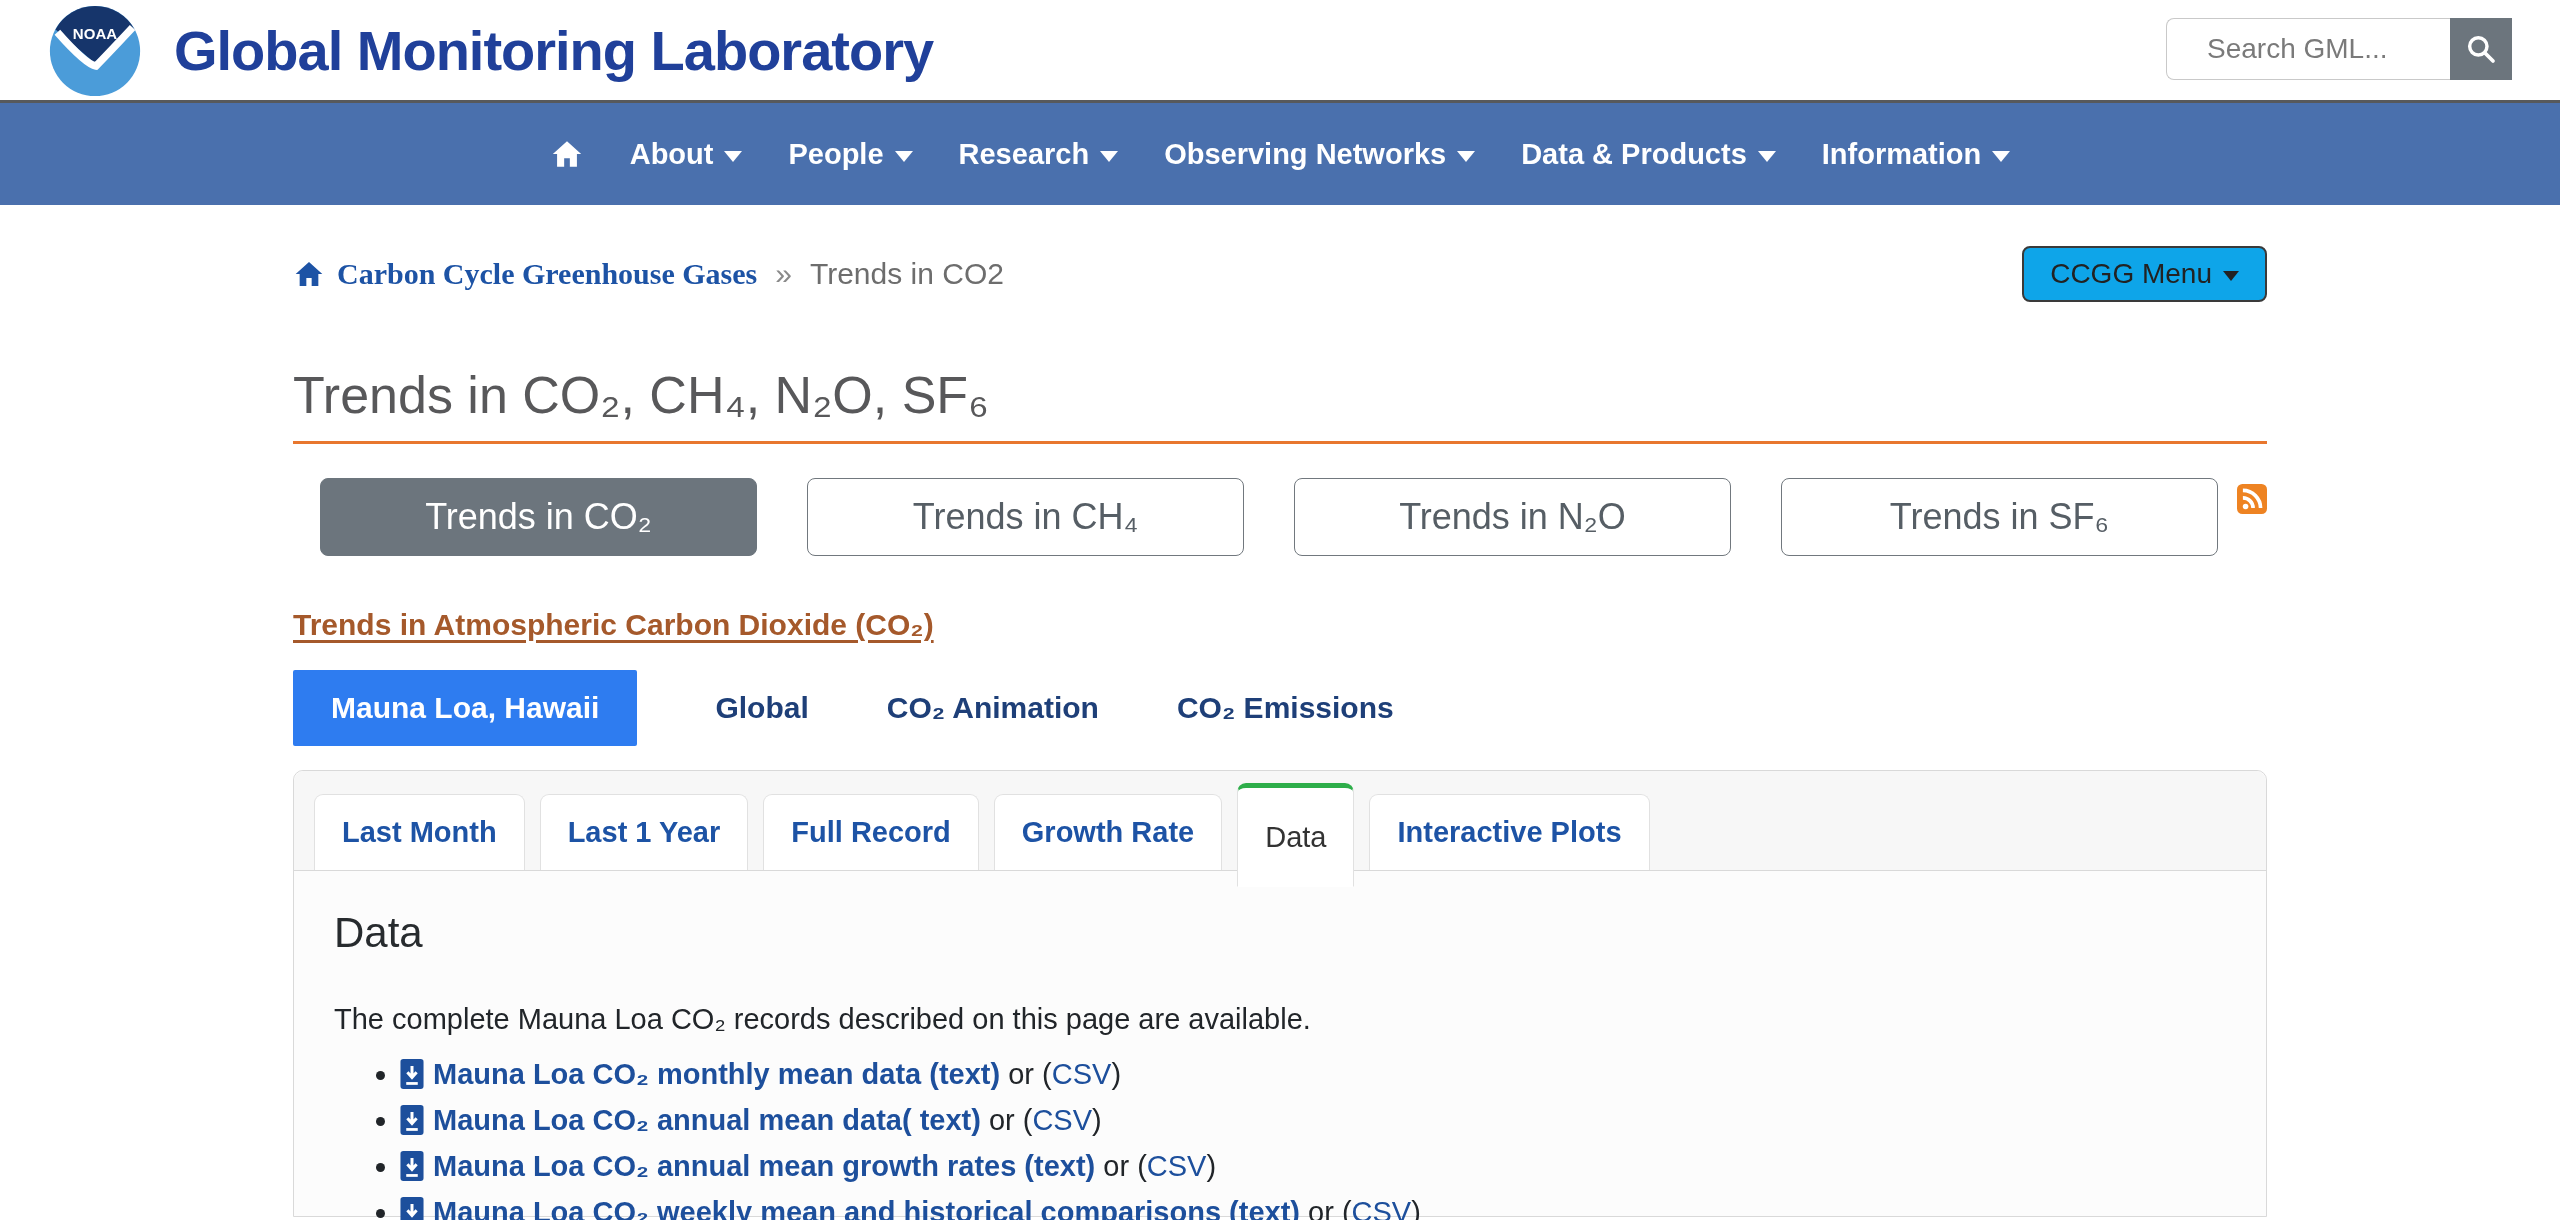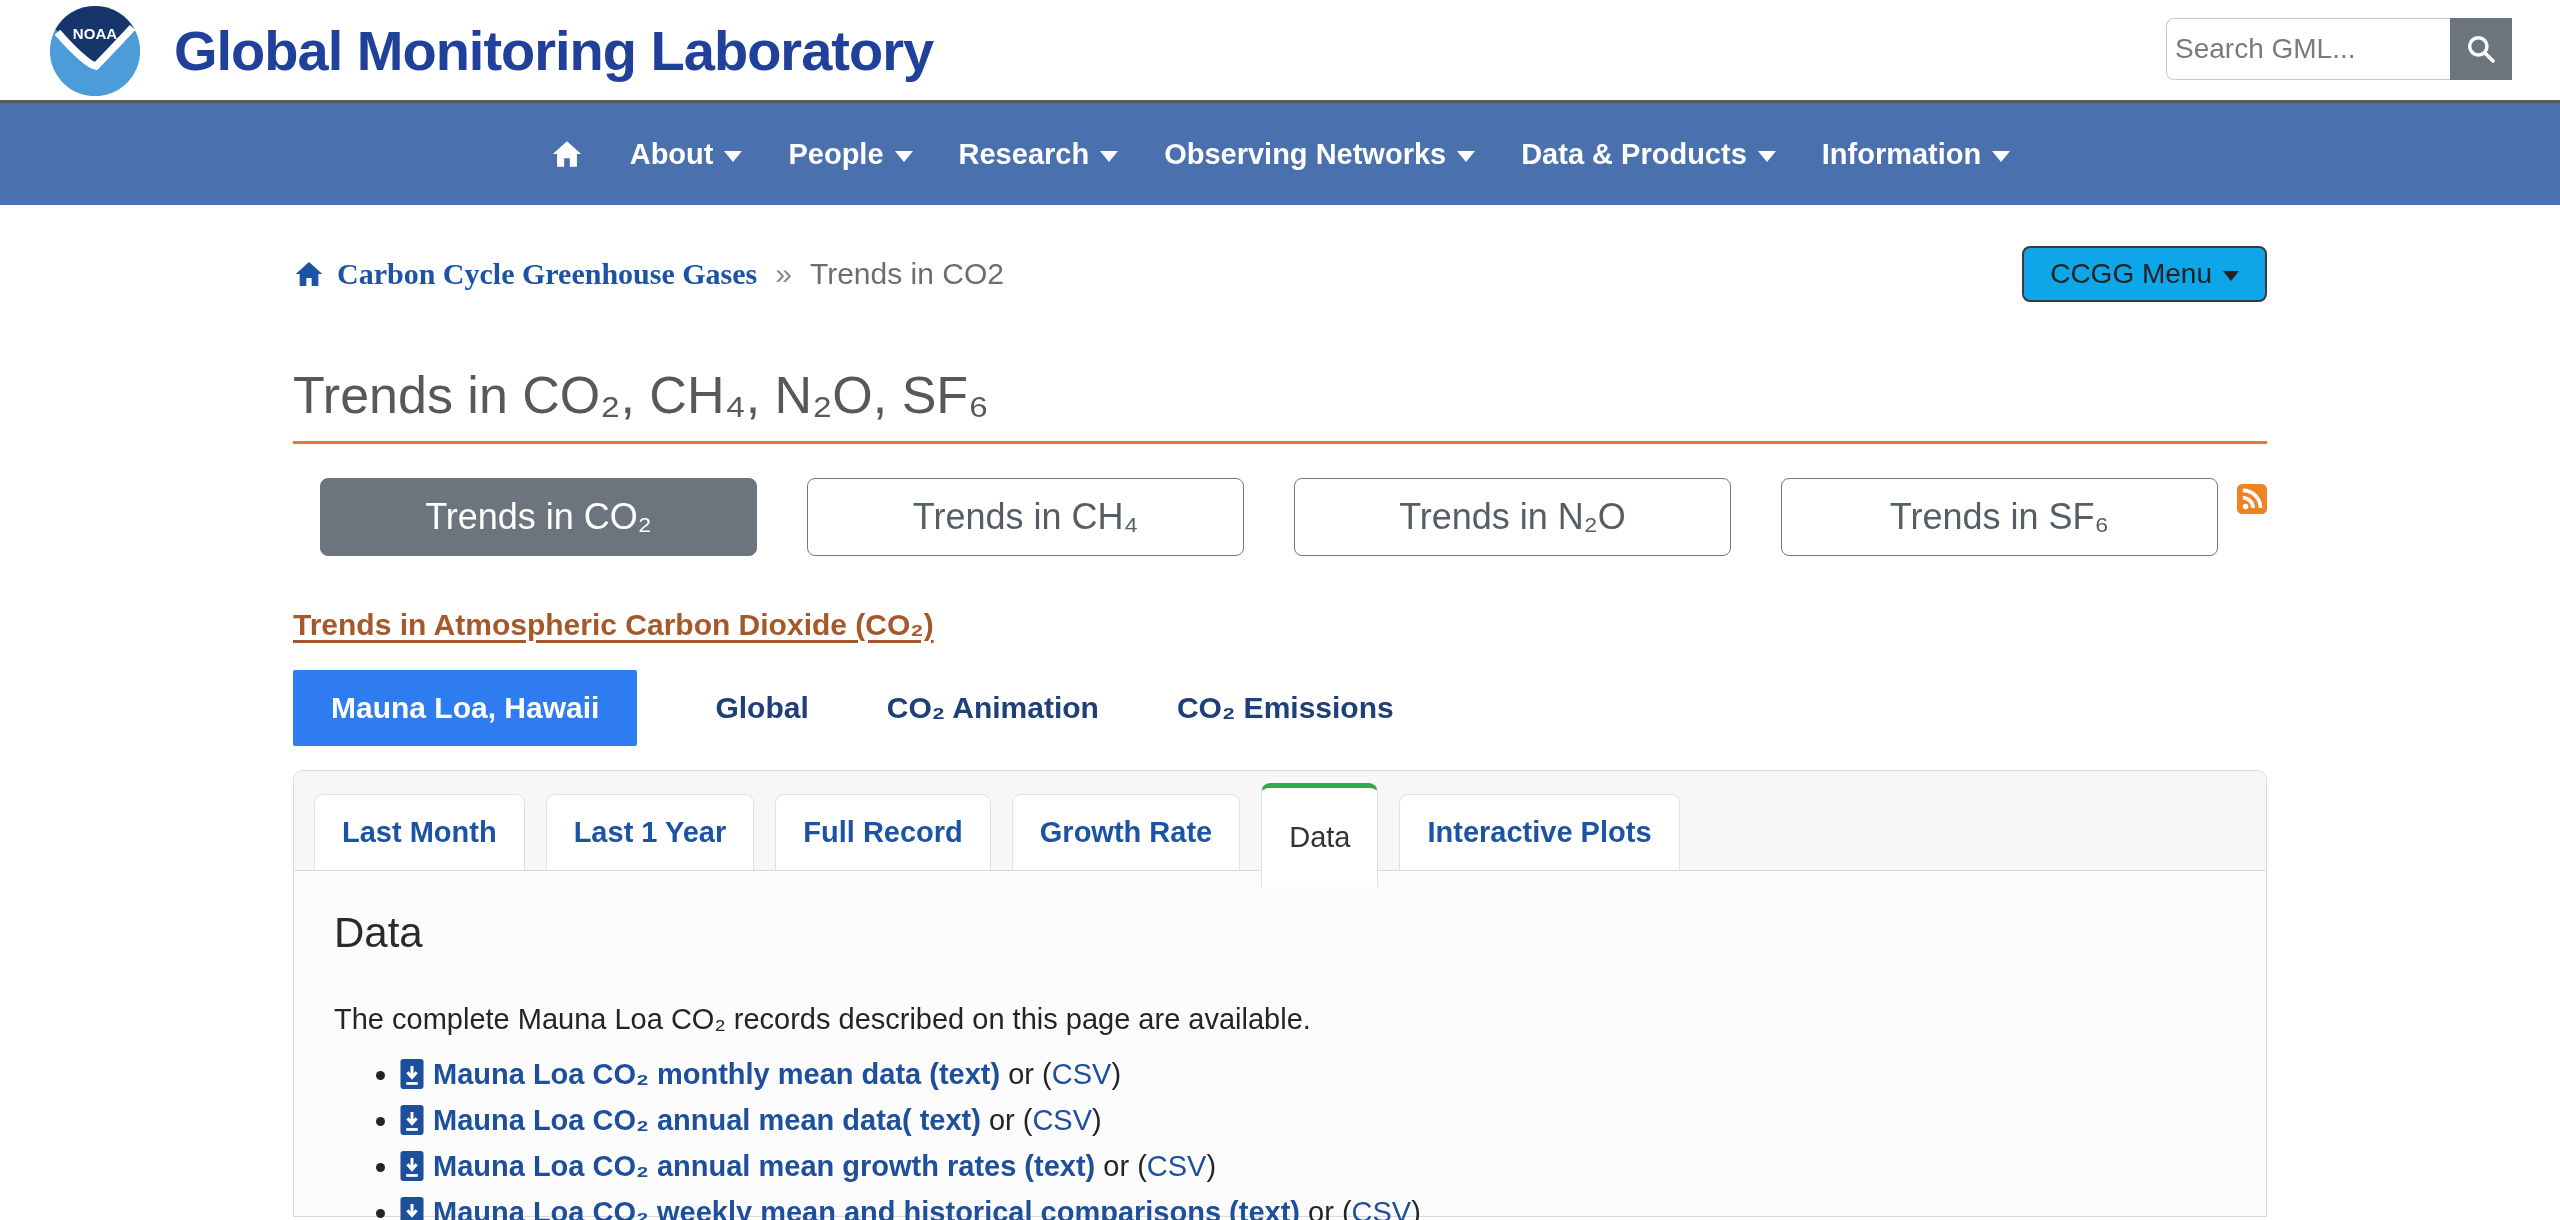--- a/index.html
+++ b/index.html
@@ -5,21 +5,21 @@
   * { margin:0; padding:0; box-sizing:border-box; }
   html,body { width:2560px; height:1220px; overflow:hidden; background:#ffffff;
     font-family:"Liberation Sans","DejaVu Sans",sans-serif; }
 
   
   .site-header { height:100px; display:flex; align-items:center; padding:0 48px; position:relative; background:#fff; }
   .noaa-logo { width:94px; height:94px; flex:0 0 auto; margin-top:2px; }
   .site-title { font-size:56px; font-weight:bold; color:#20409a; margin-left:32px; letter-spacing:-1px; }
   .search-box { position:absolute; right:48px; top:18px; display:flex; }
   .search-box input { width:284px; height:62px; border:1px solid #c9c9c9; border-right:none;
-    border-radius:8px 0 0 8px; padding:0 8px; font-size:28px; color:#555; outline:none;
+    border-radius:8px 0 0 8px; padding:0 40px; font-size:28px; color:#555; outline:none;
     font-family:inherit; }
   .search-box input::placeholder { color:#7a7a7a; }
   .search-box button { width:62px; height:62px; background:#6c757d; border:none; cursor:pointer;
     display:flex; align-items:center; justify-content:center; }
 
   
   .main-nav { height:105px; background:#4a70ad; border-top:3px solid #57595c;
     display:flex; align-items:center; justify-content:center; gap:46px; }
   .nav-item { display:flex; align-items:center; color:#fff; font-size:29px; font-weight:700;
     cursor:pointer; text-decoration:none; }
@@ -57,21 +57,21 @@
 
   
   .pill-row { margin-top:28px; display:flex; align-items:center; gap:78px; }
   .pill-active { background:#2e7cf0; color:#fff; font-weight:700; font-size:30px; padding:0 38px;
     height:76px; border-radius:2px; display:flex; align-items:center; cursor:pointer; }
   .pill-link { color:#1e3f78; font-weight:700; font-size:30px; text-decoration:none; cursor:pointer; }
 
   
   .card { margin-top:24px; border:1px solid #d9d9d9; border-radius:10px 10px 0 0; }
   .tab-strip { background:#f7f7f7; border-bottom:1px solid #d9d9d9; border-radius:10px 10px 0 0;
-    height:100px; display:flex; align-items:flex-end; gap:21px; padding-left:20px; }
+    height:100px; display:flex; align-items:flex-end; gap:15px; padding-left:20px; }
   .tab { background:#fff; border:1px solid #e1e1e1; border-bottom:none; border-radius:9px 9px 0 0;
     height:76px; padding:0 27px; display:flex; align-items:center; font-size:29px; font-weight:700;
     color:#1d53a5; cursor:pointer; position:relative; }
   .tab.active { border-top:5px solid #2eae4a; height:104px; margin-bottom:-17px; z-index:2;
     color:#333; font-weight:500; border-bottom:1px solid #fff; background:#fff; }
 
   
   .panel { background:#fcfcfc; padding:38px 40px 0 40px; height:345px; border-radius:0; }
   .panel-heading { font-size:42px; font-weight:400; color:#272b2e; }
   .panel-intro { margin-top:46px; font-size:29px; color:#212529; }

